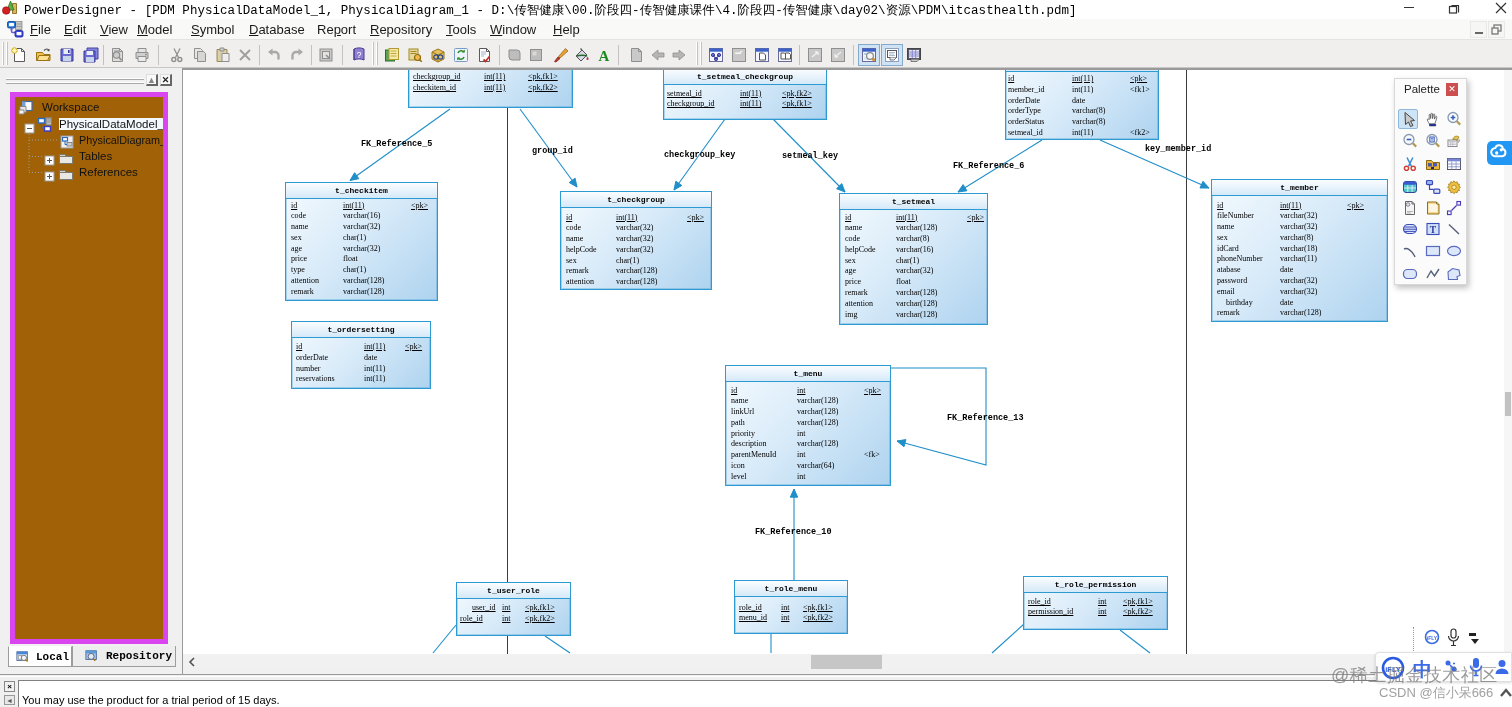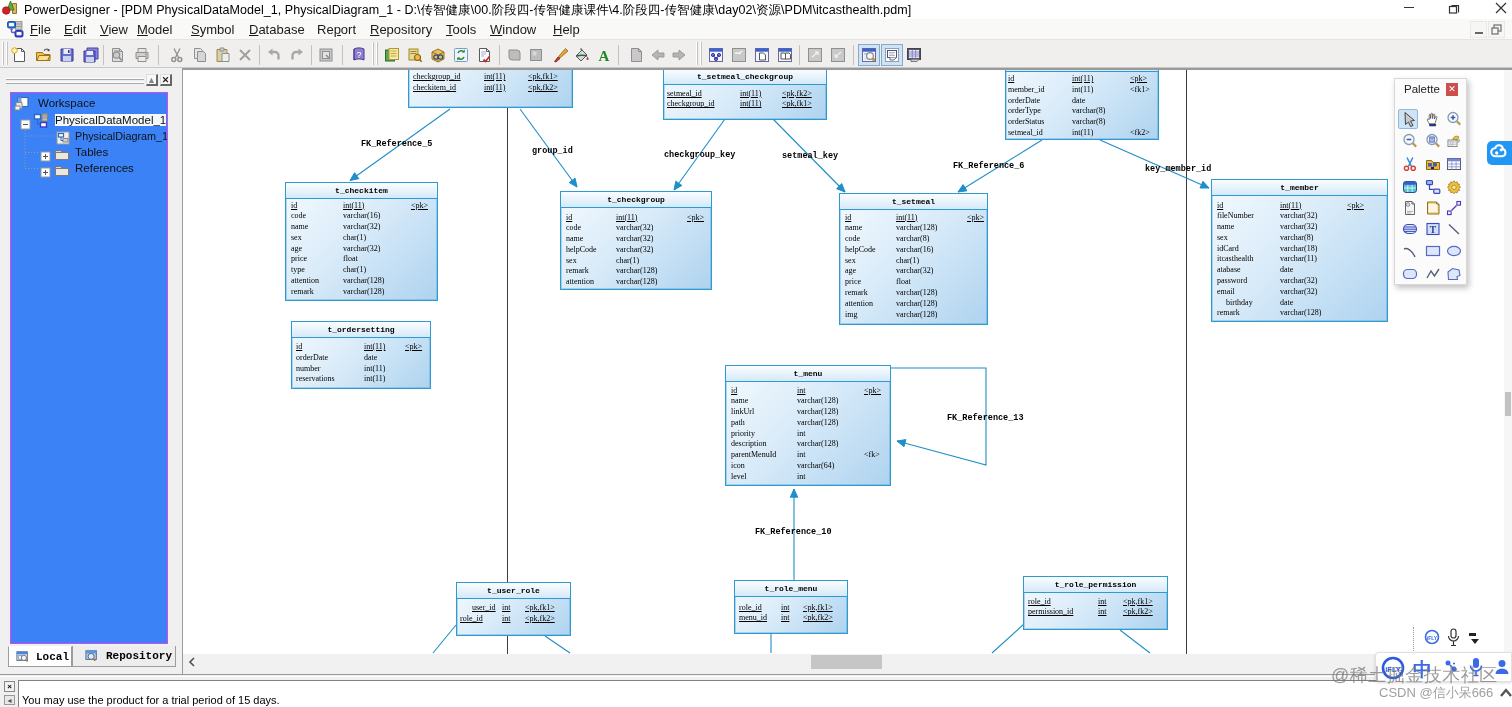--- a/index.html
+++ b/index.html
@@ -1,21 +1,21 @@
 <!DOCTYPE html>
 <html><head>
 <meta charset="utf-8">
 <style>
 * { margin:0; padding:0; box-sizing:border-box; }
 html,body { width:1512px; height:707px; overflow:hidden; font-family:"Liberation Sans",sans-serif; }
 #app { position:relative; width:1512px; height:707px; background:#f0f0f0; }
 .abs { position:absolute; }
 
 
-#titlebar { position:absolute; left:0; top:0; width:1512px; height:19px; background:#ffffff; }
+#titlebar { position:absolute; left:0; top:0; width:1512px; height:19px; background:#ffffff;font-family:Liberation Mono, monospace; }
 #titletext { position:absolute; left:24px; top:2px; letter-spacing:0.04px; font-size:12.5px; color:#000; white-space:nowrap; }
 #tb-min { position:absolute; left:1404px; top:7px; width:10px; height:1px; background:#333; }
 #tb-max { position:absolute; left:1447px; top:2px; width:14px; height:13px; }
 #tb-close { position:absolute; left:1494px; top:1px; width:14px; height:14px; }
 
 
 #menubar { position:absolute; left:0; top:19px; width:1512px; height:21px; background:#f9f9f8; border-bottom:1px solid #e3e3e1; }
 .menuitem { position:absolute; top:3px; font-size:13px; color:#1a1a1a; }
 .menuitem u { text-decoration:underline; }
 #mdi-min { position:absolute; left:1470px; top:2px; width:17px; height:17px; border:1px solid #e8e8e6; background:#f6f6f5; }
@@ -27,21 +27,21 @@
 .tbi { position:absolute; top:7px; width:16px; height:16px; }
 .tsep { position:absolute; top:5px; width:1px; height:20px; background:#c4c2c0; }
 .tgrip { position:absolute; top:2px; width:2px; height:23px; border-left:1px solid #fff; background:#c4c2c0; }
 .tpressed { position:absolute; top:4px; width:22px; height:22px; background:#cfe3f5; border:1px solid #84aace; }
 
 
 #leftpanel { position:absolute; left:0; top:68px; width:183px; height:606px; background:#f0f0f0; border-right:1px solid #9a9a9a; }
 #lp-grip1 { position:absolute; left:6px; top:10px; width:138px; height:2px; border-top:1px solid #fff; border-bottom:1px solid #a8a8a8; }
 #lp-grip2 { position:absolute; left:6px; top:14px; width:138px; height:2px; border-top:1px solid #fff; border-bottom:1px solid #a8a8a8; }
 .lp-btn { position:absolute; top:6px; width:12px; height:12px; border-right:2px solid #666; border-bottom:2px solid #666; border-top:1px solid #ddd; border-left:1px solid #ddd; background:#f8f8f8; font-size:9px; line-height:10px; text-align:center; color:#222; font-weight:bold; font-family:"Liberation Sans",sans-serif;}
-#treebox { position:absolute; left:10px; top:24px; width:158px; height:552px; background:#3b82f6; border:1px solid #d946ef; overflow:hidden; }
+#treebox { position:absolute; left:10px; top:24px; width:158px; height:552px; background:#a16207; border:5px solid #d946ef; overflow:hidden; }
 .treerow { position:absolute; left:0; font-size:11.5px; color:#111; white-space:nowrap; }
 #tabs { position:absolute; left:8px; top:578px; height:21px; font-family:"Liberation Mono",monospace; font-size:11px; font-weight:bold; }
 .tab { position:absolute; top:0; height:21px; border:1px solid #9c9c9c; border-top:none; }
 #tab-local { left:0; width:64px; background:#fff; border-top:1px solid #fff; z-index:2;}
 #tab-repo { left:64px; width:104px; background:#ededed; }
 
 
 #canvas { position:absolute; left:183px; top:70px; width:1321px; height:584px; background:#ffffff; overflow:hidden; }
 #canvastop { position:absolute; left:183px; top:68px; width:1329px; height:2px; background:#9a9a9a; }
 .pageline { position:absolute; top:0; width:1px; height:584px; background:#3c3c3c; }
@@ -519,21 +519,21 @@
 </div>
       </div>
 <div class="dbt" style="left:1028px;top:109px;width:177px;height:143px">
 <div class="ttl" style="height:16px;line-height:16px">t_member</div>
 <div class="rows" style="top:20.5px;left:5px;width:156px">
 <div class="r"><b class=" pk" style="left:0">id</b><b class=" pk" style="left:63px">int(11)</b><b class=" pk" style="left:130px">&lt;pk&gt;</b></div>
 <div class="r"><b class="" style="left:0">fileNumber</b><b class="" style="left:63px">varchar(32)</b></div>
 <div class="r"><b class="" style="left:0">name</b><b class="" style="left:63px">varchar(32)</b></div>
 <div class="r"><b class="" style="left:0">sex</b><b class="" style="left:63px">varchar(8)</b></div>
 <div class="r"><b class="" style="left:0">idCard</b><b class="" style="left:63px">varchar(18)</b></div>
-<div class="r"><b class="" style="left:0">itcasthealth</b><b class="" style="left:63px">varchar(11)</b></div>
+<div class="r"><b class="" style="left:0">phoneNumber</b><b class="" style="left:63px">varchar(11)</b></div>
 <div class="r"><b class="" style="left:0">atabase</b><b class="" style="left:63px">date</b></div>
 <div class="r"><b class="" style="left:0">password</b><b class="" style="left:63px">varchar(32)</b></div>
 <div class="r"><b class="" style="left:0">email</b><b class="" style="left:63px">varchar(32)</b></div>
 <div class="r"><b class="" style="left:9px">birthday</b><b class="" style="left:63px">date</b></div>
 <div class="r"><b class="" style="left:0">remark</b><b class="" style="left:63px">varchar(128)</b></div>
 </div>
       </div>
 <div class="dbt" style="left:108px;top:251px;width:140px;height:68px">
 <div class="ttl" style="height:16px;line-height:16px">t_ordersetting</div>
 <div class="rows" style="top:20.0px;left:4px;width:136px">
@@ -576,21 +576,21 @@
 <div class="rows" style="top:19.5px;left:4px;width:141px">
 <div class="r"><b class=" pk" style="left:0">role_id</b><b class=" pk" style="left:70px">int</b><b class=" pk" style="left:95px">&lt;pk,fk1&gt;</b></div>
 <div class="r"><b class=" pk" style="left:0">permission_id</b><b class=" pk" style="left:70px">int</b><b class=" pk" style="left:95px">&lt;pk,fk2&gt;</b></div>
 </div>
       </div>
 <div class="reflabel" style="left:178px;top:69px">FK_Reference_5</div>
 <div class="reflabel" style="left:349px;top:76px">group_id</div>
 <div class="reflabel" style="left:481px;top:80px">checkgroup_key</div>
 <div class="reflabel" style="left:599px;top:81px">setmeal_key</div>
 <div class="reflabel" style="left:770px;top:91px">FK_Reference_6</div>
-<div class="reflabel" style="left:962px;top:94px">key_member_id</div>
+<div class="reflabel" style="left:962px;top:74px">key_member_id</div>
 <div class="reflabel" style="left:764px;top:343px">FK_Reference_13</div>
 <div class="reflabel" style="left:572px;top:457px">FK_Reference_10</div>
 </div>
 <div id="hscroll">
       <div id="hthumb"></div>
   <svg style="position:absolute;left:4px;top:3px" width="10" height="10" viewBox="0 0 10 10">
         <path d="M7 1L3 5l4 4" stroke="#505050" stroke-width="1.6" fill="none"></path>
       </svg>
 </div>
 <div id="vscroll">

